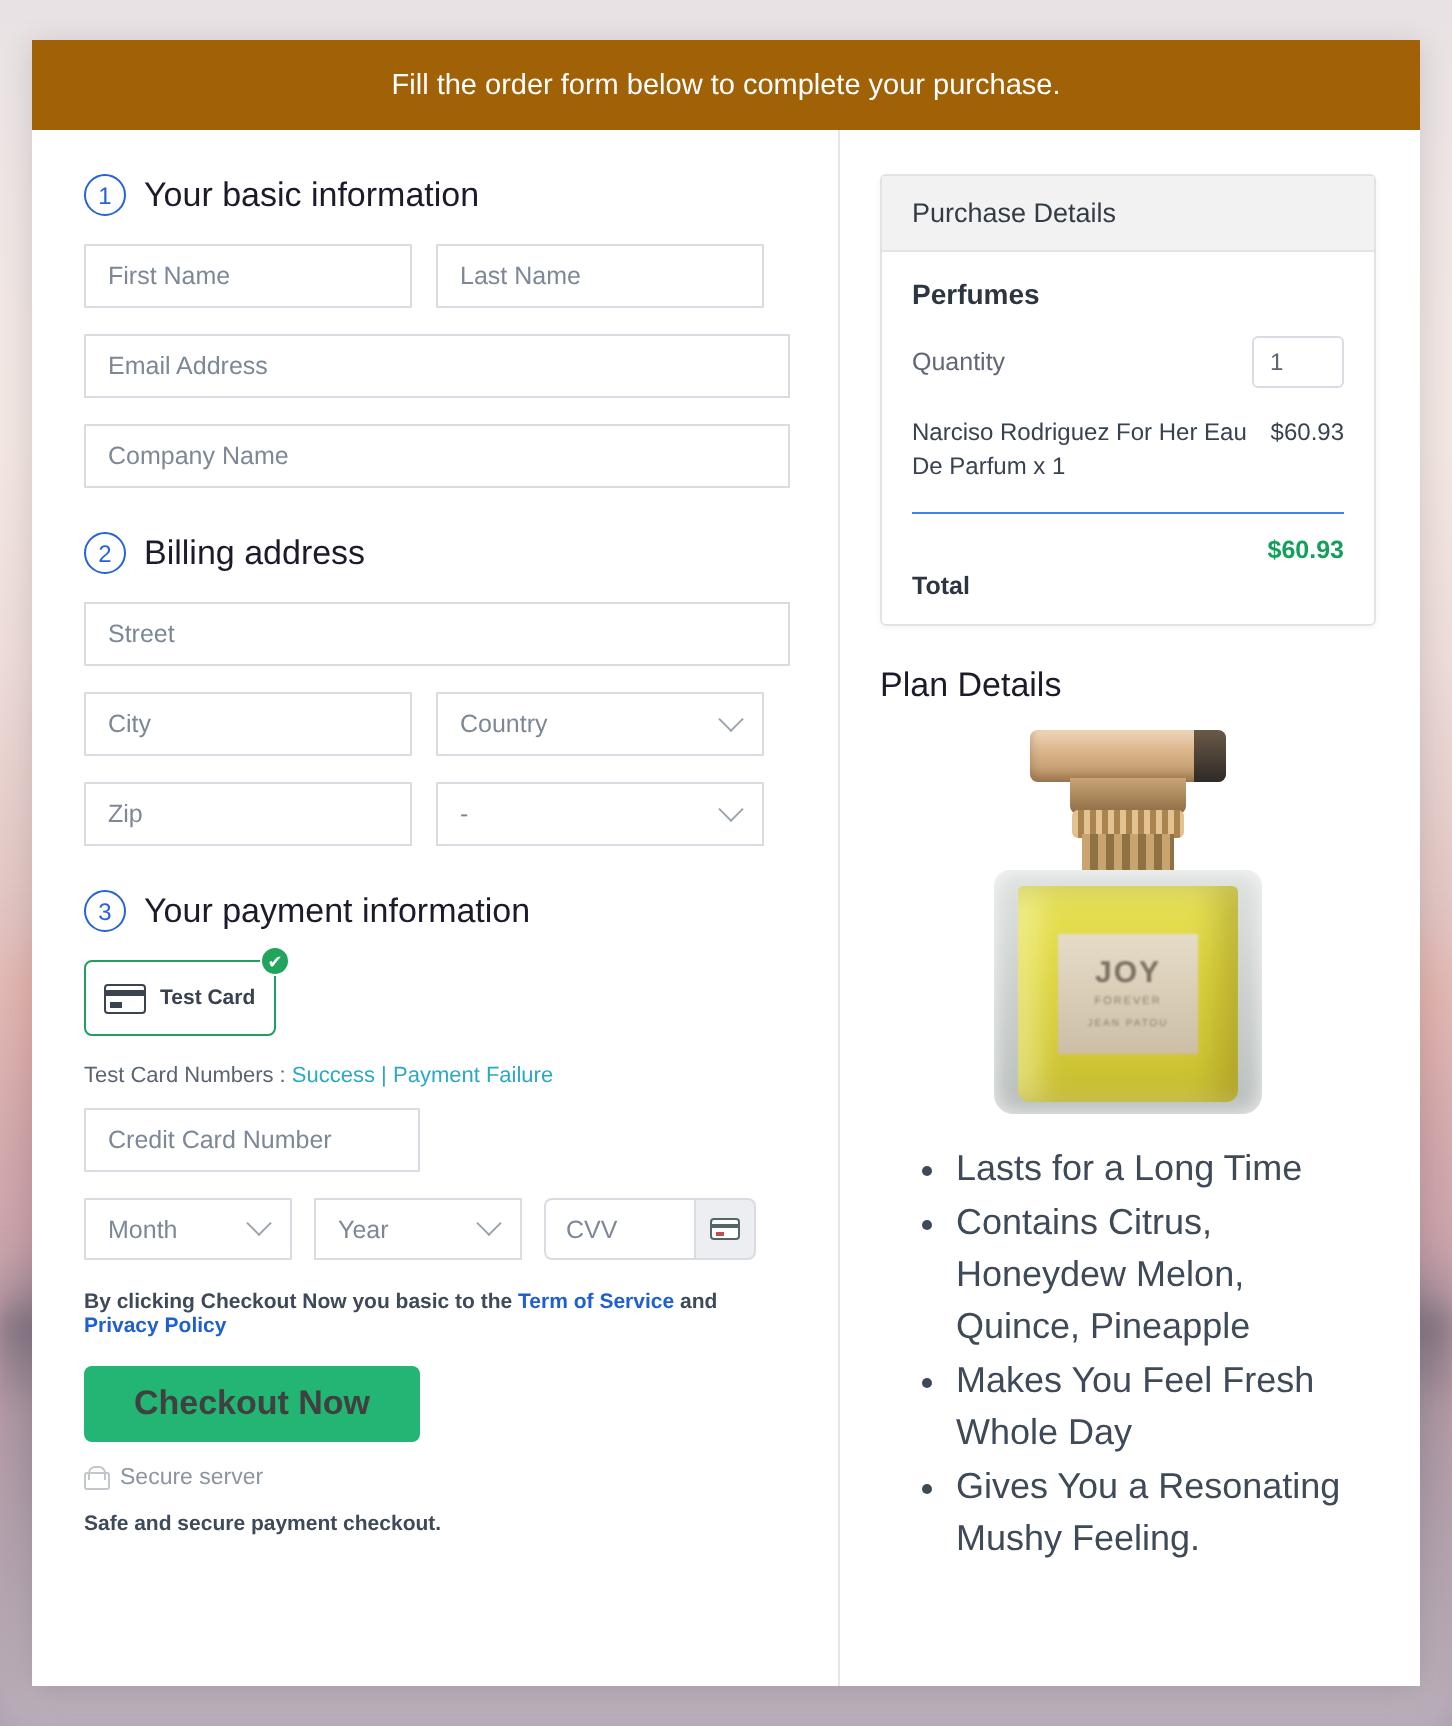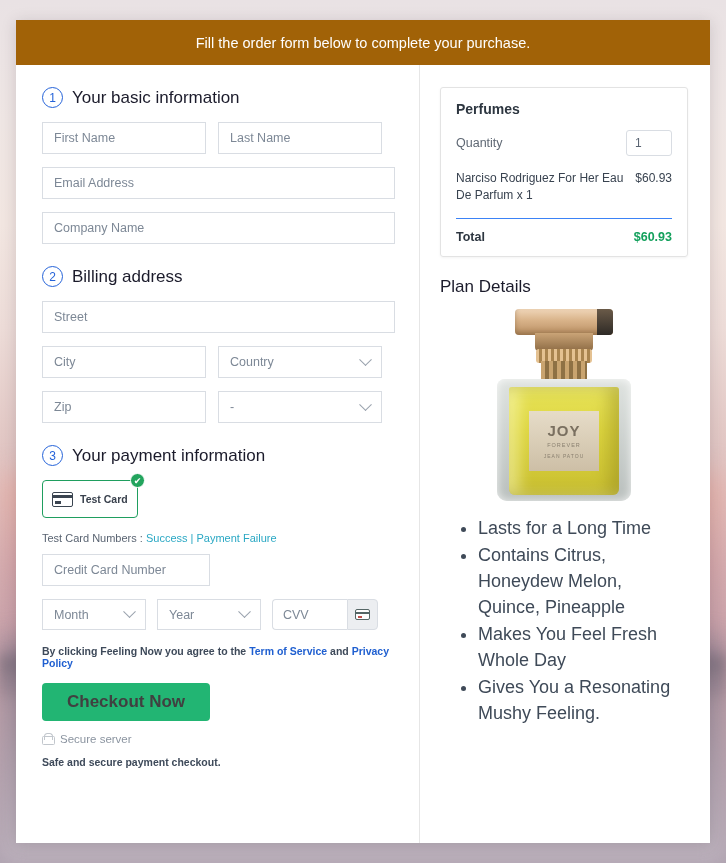--- a/index.html
+++ b/index.html
@@ -215,21 +215,21 @@
   #item-row {
     display: flex; justify-content: space-between; gap: 10px;
     font-size: 12px; color: #394350; line-height: 1.45;
     padding-bottom: 13px; border-bottom: 1px solid #3b82f6;
   }
   #item-price { white-space: nowrap; }
   #total-row {
     display: flex; justify-content: space-between;
     padding-top: 11px; font-size: 12.5px; font-weight: bold;
   }
-  #total-label { color: #2d3640; }
+  #total-label { color: #2d3640; margin-top: 18px; }
   #total-amt { color: #13a05c; }
 
   #plan-title { font-size: 17px; color: #1b1b2b; margin-bottom: 10px; }
 
   
   #bottle-wrap { display: flex; justify-content: center; margin: 6px 0 12px 0; }
   #bottle { position: relative; width: 150px; height: 196px; }
   .cap-top {
     position: absolute; left: 26px; top: 2px; width: 98px; height: 26px;
     background: linear-gradient(180deg,#f0d6b9,#d8b288 45%,#b98f63);
@@ -364,36 +364,37 @@
         </div>
         <div id="cvv-wrap">
           <div id="cvv">CVV</div>
           <div id="cvv-addon">
             <span class="card-glyph small"></span>
           </div>
         </div>
       </div>
 
       <div id="terms">
-        <span>By clicking Feeling Now you agree to the </span><a href="#">Term of Service</a><span> and </span><a href="#">Privacy Policy</a>
+        <span>By clicking Checkout Now you basic to the </span><a href="#">Term of Service</a><span> and </span><a href="#">Privacy Policy</a>
       </div>
 
       <button id="checkout-btn">Checkout Now</button>
 
       <div id="secure-row">
         <span class="lock-ic"></span>
         <span id="secure-txt">Secure server</span>
       </div>
 
       <div id="safe-txt">Safe and secure payment checkout.</div>
     </div>
 
     <div id="right-col">
 
       <div id="purchase-card">
+        <div id="purchase-head">Purchase Details</div>
         <div id="purchase-body">
           <div id="prod-cat">Perfumes</div>
           <div id="qty-row">
             <span id="qty-label">Quantity</span>
             <input id="qty-input" type="text" value="1" style="">
           </div>
           <div id="item-row">
             <span>Narciso Rodriguez For Her Eau De Parfum x 1</span>
             <span id="item-price">$60.93</span>
           </div>

